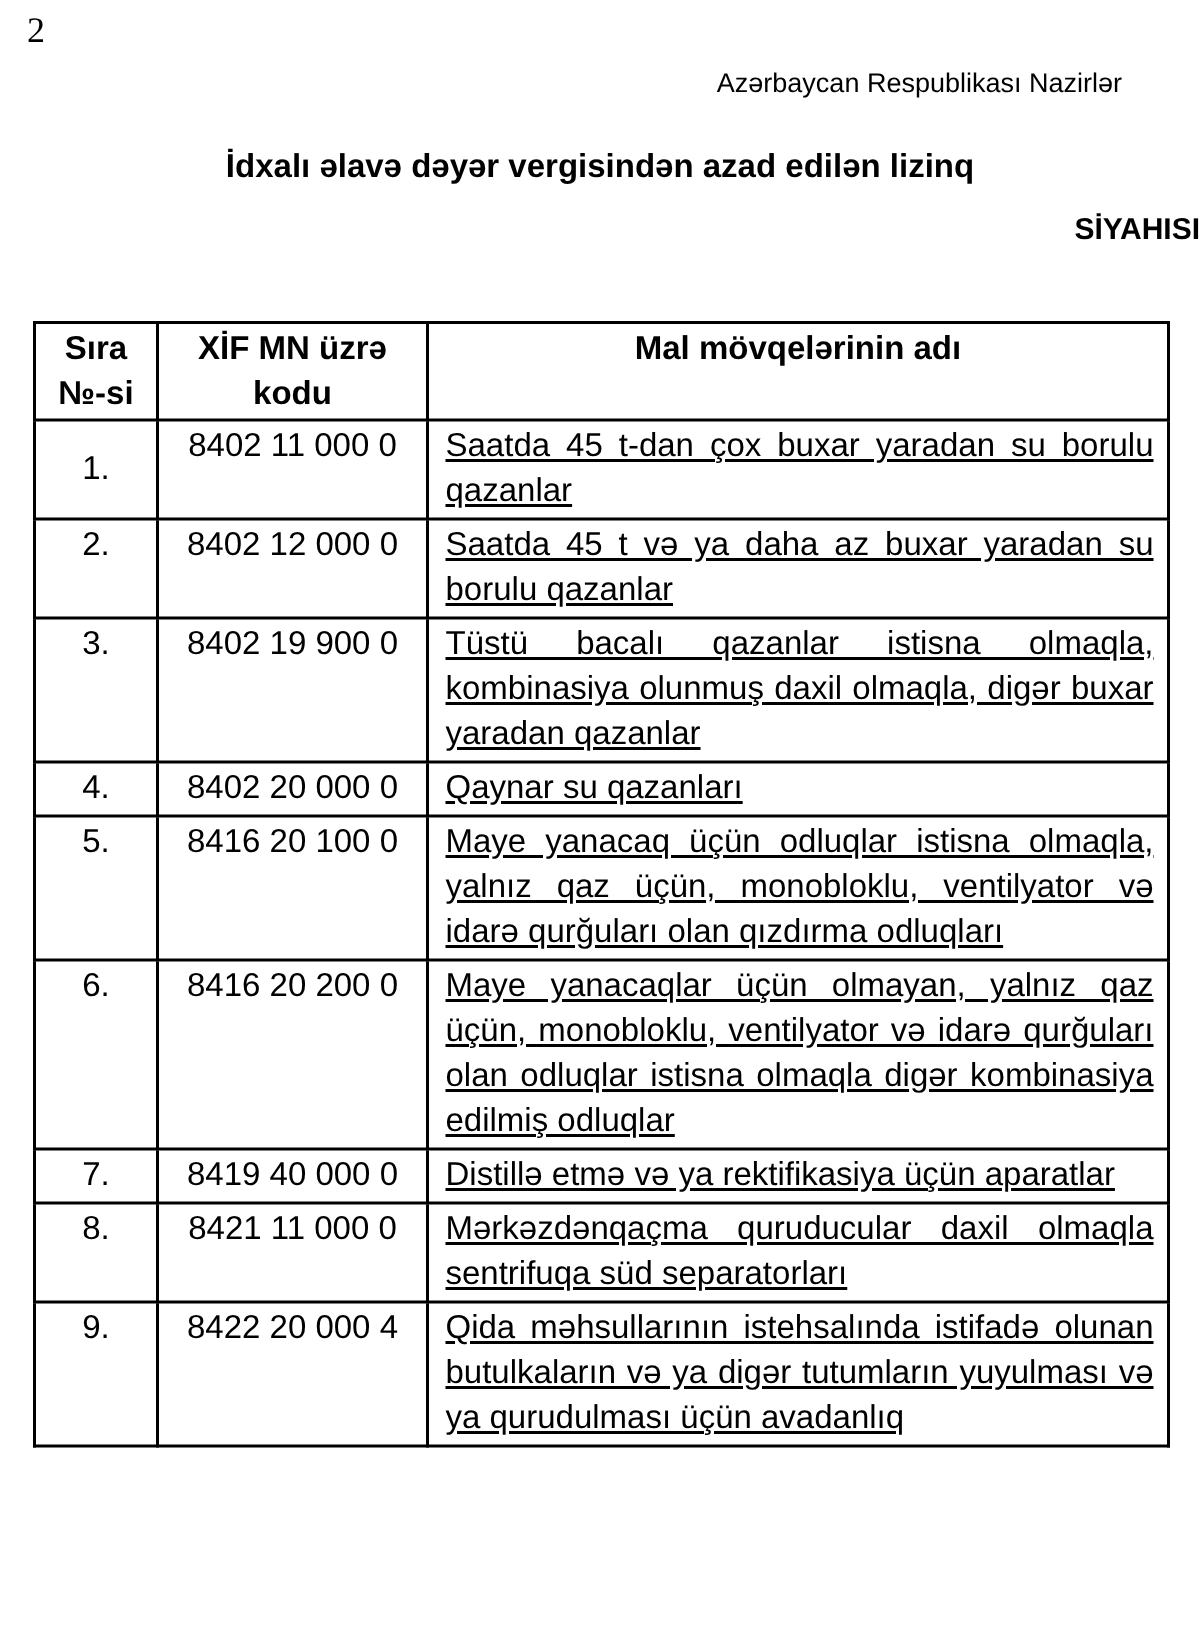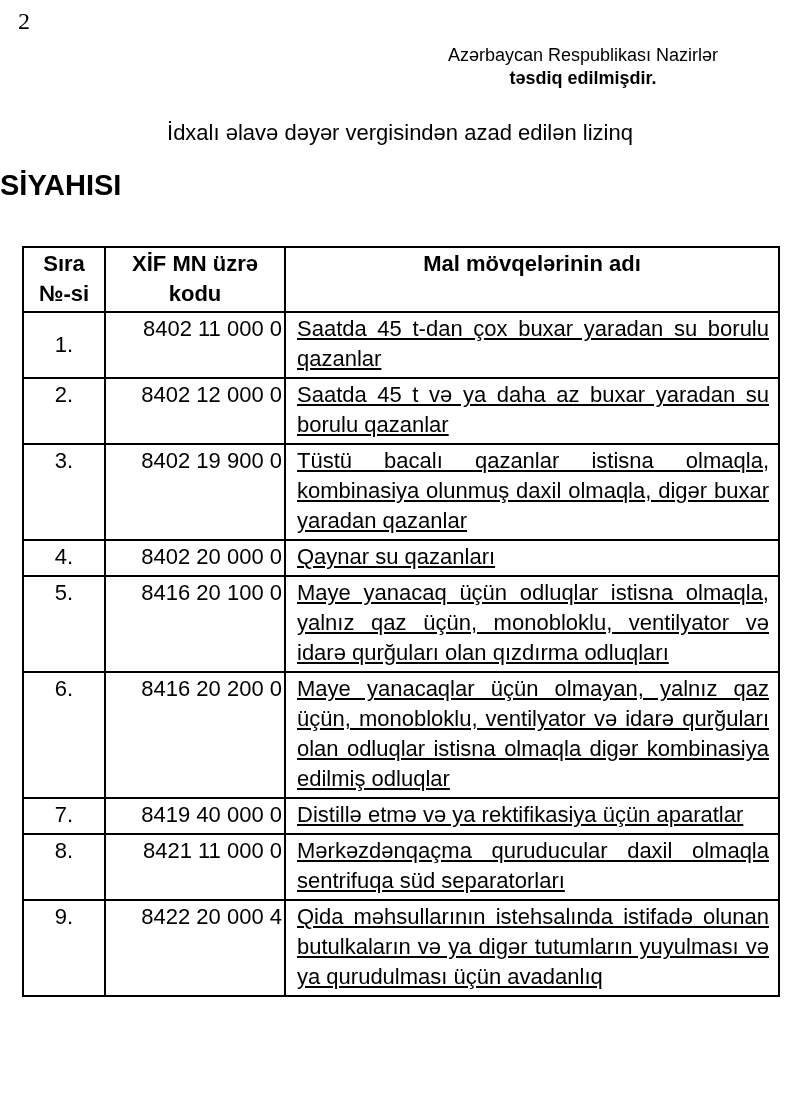--- a/index.html
+++ b/index.html
@@ -18,39 +18,39 @@
   .page-number {
     position: absolute;
     left: 18px;
     top: 8px;
     font-family: "Liberation Serif", serif;
     font-size: 24px;
   }
   .approval-note {
     margin: 44px 52px 0 auto;
     width: 330px;
-    text-align: center;
+    text-align: right;
     font-size: 18px;
     line-height: 22.5px;
   }
   .approval-note .bold-line {
     font-weight: bold;
   }
   .doc-title {
     margin: 28px 40px 0 40px;
     text-align: center;
-    font-weight: normal;
+    font-weight: bold;
     font-size: 22px;
     line-height: 32px;
   }
   .doc-subtitle {
-    margin-top: 23px;
-    text-align: left;
+    margin-top: 13px;
+    text-align: right;
     font-weight: bold;
-    font-size: 29px;
+    font-size: 20px;
     line-height: 26px;
   }
   table.doc-table {
     table-layout: fixed;
     border-collapse: collapse;
     margin: 48px 0 0 22px;
     width: 756px;
     font-size: 22px;
     line-height: 30px;
   }
@@ -68,37 +68,36 @@
   col.c-no   { width: 82px; }
   col.c-code { width: 180px; }
   col.c-name { width: 494px; }
   td.no-cell {
     text-align: center;
   }
   td.no-cell.mid {
     vertical-align: middle;
   }
   td.code-cell {
-    text-align: right;
+    text-align: center;
     white-space: nowrap;
   }
   td.name-cell {
     text-align: justify;
     padding: 1px 9px 3px 11px;
     text-decoration: underline;
   }
 </style>
 </head>
 <body>
 
 <div class="page-number">2</div>
 
 <div class="approval-note">
   <div>Azərbaycan Respublikası Nazirlər</div>
-  <div class="bold-line">təsdiq edilmişdir.</div>
 </div>
 
 <div class="doc-title">
   <div>İdxalı əlavə dəyər vergisindən azad edilən lizinq</div>
 </div>
 
 <div class="doc-subtitle">SİYAHISI</div>
 
 <table class="doc-table">
   <colgroup>

